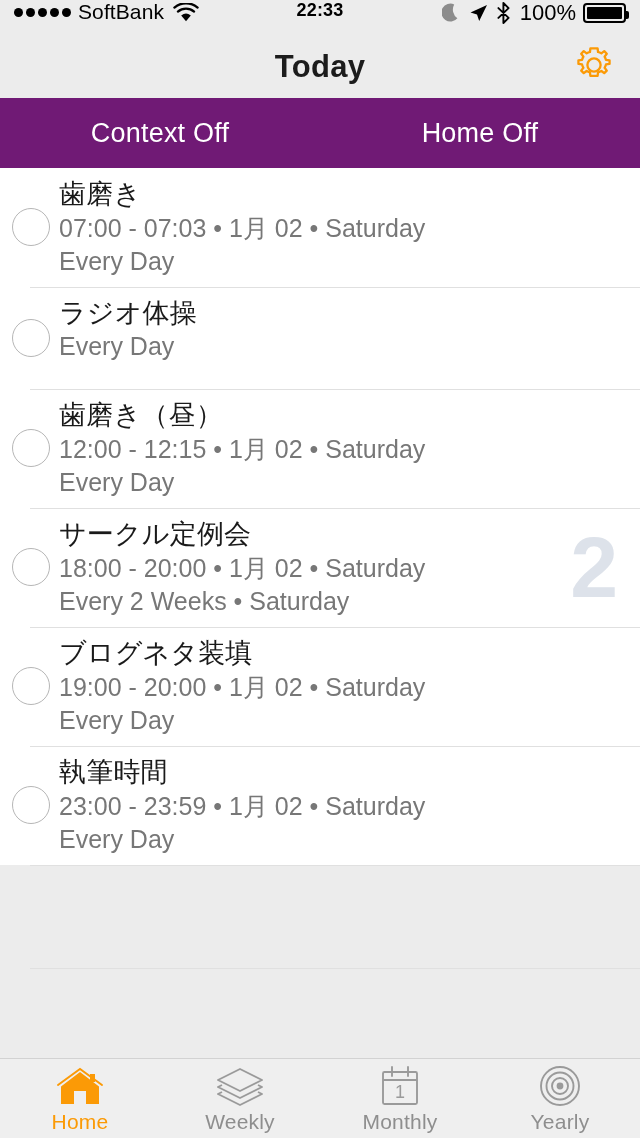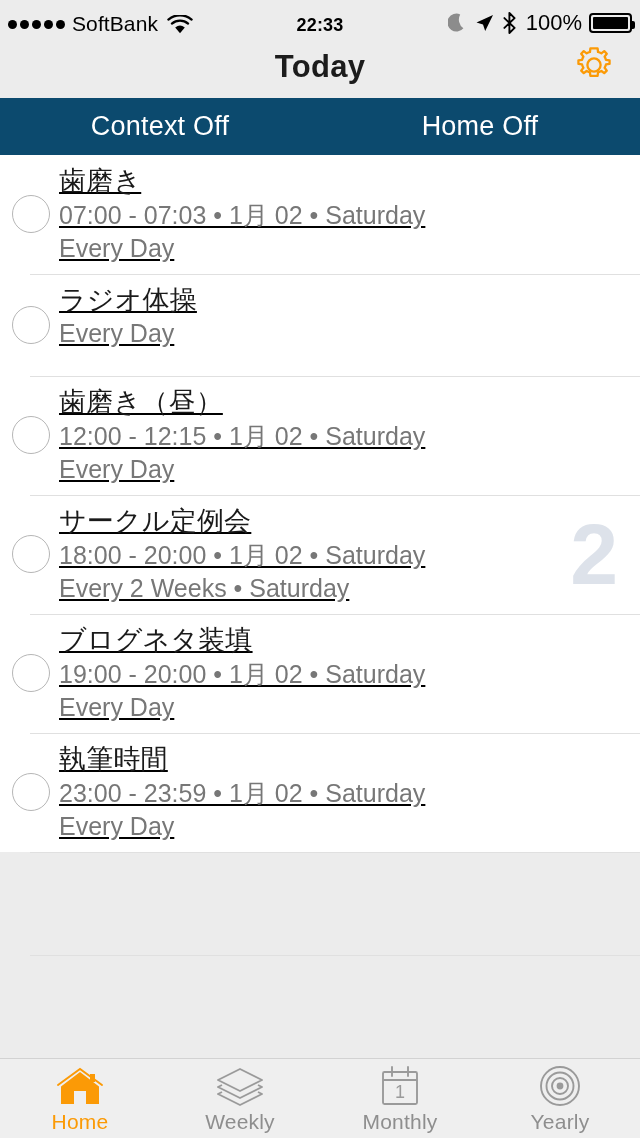--- a/index.html
+++ b/index.html
@@ -7,22 +7,22 @@
     width:640px; height:1138px;
     font-family:"Liberation Sans","DejaVu Sans",sans-serif;
     background:#ececec;
     overflow:hidden;
   }
   #app { width:640px; height:1138px; position:relative; display:flex; flex-direction:column; }
 
   
   .statusbar {
     height:36px; background:#ececec; color:#000;
-    display:flex; align-items:flex-end; justify-content:space-between;
-    padding:0 8px; font-size:21px; flex:none;
+    display:flex; align-items:flex-start; justify-content:space-between;
+    padding:0 14px; font-size:21px; flex:none;
   }
   .sb-left, .sb-right { display:flex; align-items:center; }
   .sb-center { position:absolute; left:0; right:0; text-align:center; font-size:18px; font-weight:bold; letter-spacing:.2px; pointer-events:none;}
   .dots { display:flex; align-items:center; gap:3px; margin-right:7px; }
   .dots i { width:9px; height:9px; border-radius:50%; background:#000; display:block; }
   .carrier { font-size:21px; margin-right:9px; letter-spacing:.1px; }
   .sb-icon { display:inline-flex; align-items:center; margin-right:7px; }
   .batt-pct { font-size:22px; margin:0 7px 0 2px; }
   .batt { width:43px; height:20px; border:2px solid #000; border-radius:4px; position:relative; display:inline-block; }
   .batt::after { content:""; position:absolute; right:-5px; top:6px; width:3px; height:8px; background:#000; border-radius:0 2px 2px 0; }
@@ -31,34 +31,34 @@
   
   .navbar {
     height:62px; background:#ececec; position:relative;
     display:flex; align-items:center; justify-content:center; flex:none;
   }
   .nav-title { font-size:31px; font-weight:bold; color:#1c1c1c; letter-spacing:.3px; }
   .gear-btn { position:absolute; right:22px; top:50%; transform:translateY(-50%); width:48px; height:48px;
               display:flex; align-items:center; justify-content:center; cursor:pointer; }
 
   
-  .segbar { height:57px; background:#0c4a6e; display:flex; flex:none; }
+  .segbar { height:70px; background:#701a75; display:flex; flex:none; }
   .seg { flex:1; display:flex; align-items:center; justify-content:center;
          color:#fff; font-size:27px; cursor:pointer; letter-spacing:.2px; }
 
   
   .list-wrap { flex:1 1 auto; background:#ececec; overflow:hidden; position:relative; }
   .list { background:#fff; }
   .row { position:relative; display:flex; align-items:flex-start; background:#fff; min-height:102px; cursor:pointer; }
   .row + .row::before, .ghost-row::before {
     content:""; position:absolute; left:30px; right:0; top:0; height:1px; background:#e0e0e0;
   }
   .chk-col { width:58px; flex:none; display:flex; align-items:center; justify-content:center; align-self:center; padding-left:4px; }
   .chk { width:38px; height:38px; border-radius:50%; border:1.6px solid #b6b6b6; background:#fff; cursor:pointer; }
-  .row-body { flex:1 1 auto; padding:10px 12px 9px 1px; min-width:0;text-decoration:underline; }
+  .row-body { flex:1 1 auto; padding:10px 12px 9px 1px; min-width:0; }
   .r-title { font-size:27px; color:#1a1a1a; line-height:1.24; letter-spacing:.2px; white-space:nowrap; }
   .r-meta { font-size:25px; color:#777; line-height:1.27; margin-top:2px; white-space:nowrap; }
   .r-rep  { font-size:25px; color:#777; line-height:1.27; margin-top:1px; white-space:nowrap; }
   .badge { position:absolute; right:22px; top:50%; transform:translateY(-50%);
            font-size:86px; font-weight:bold; color:#dde2ea; line-height:1; }
   .ghost { background:#ececec; }
   .ghost-row { position:relative; height:103px; }
 
   
   .tabbar { height:80px; background:#efefef; border-top:1px solid #d2d2d2; display:flex; flex:none; }

